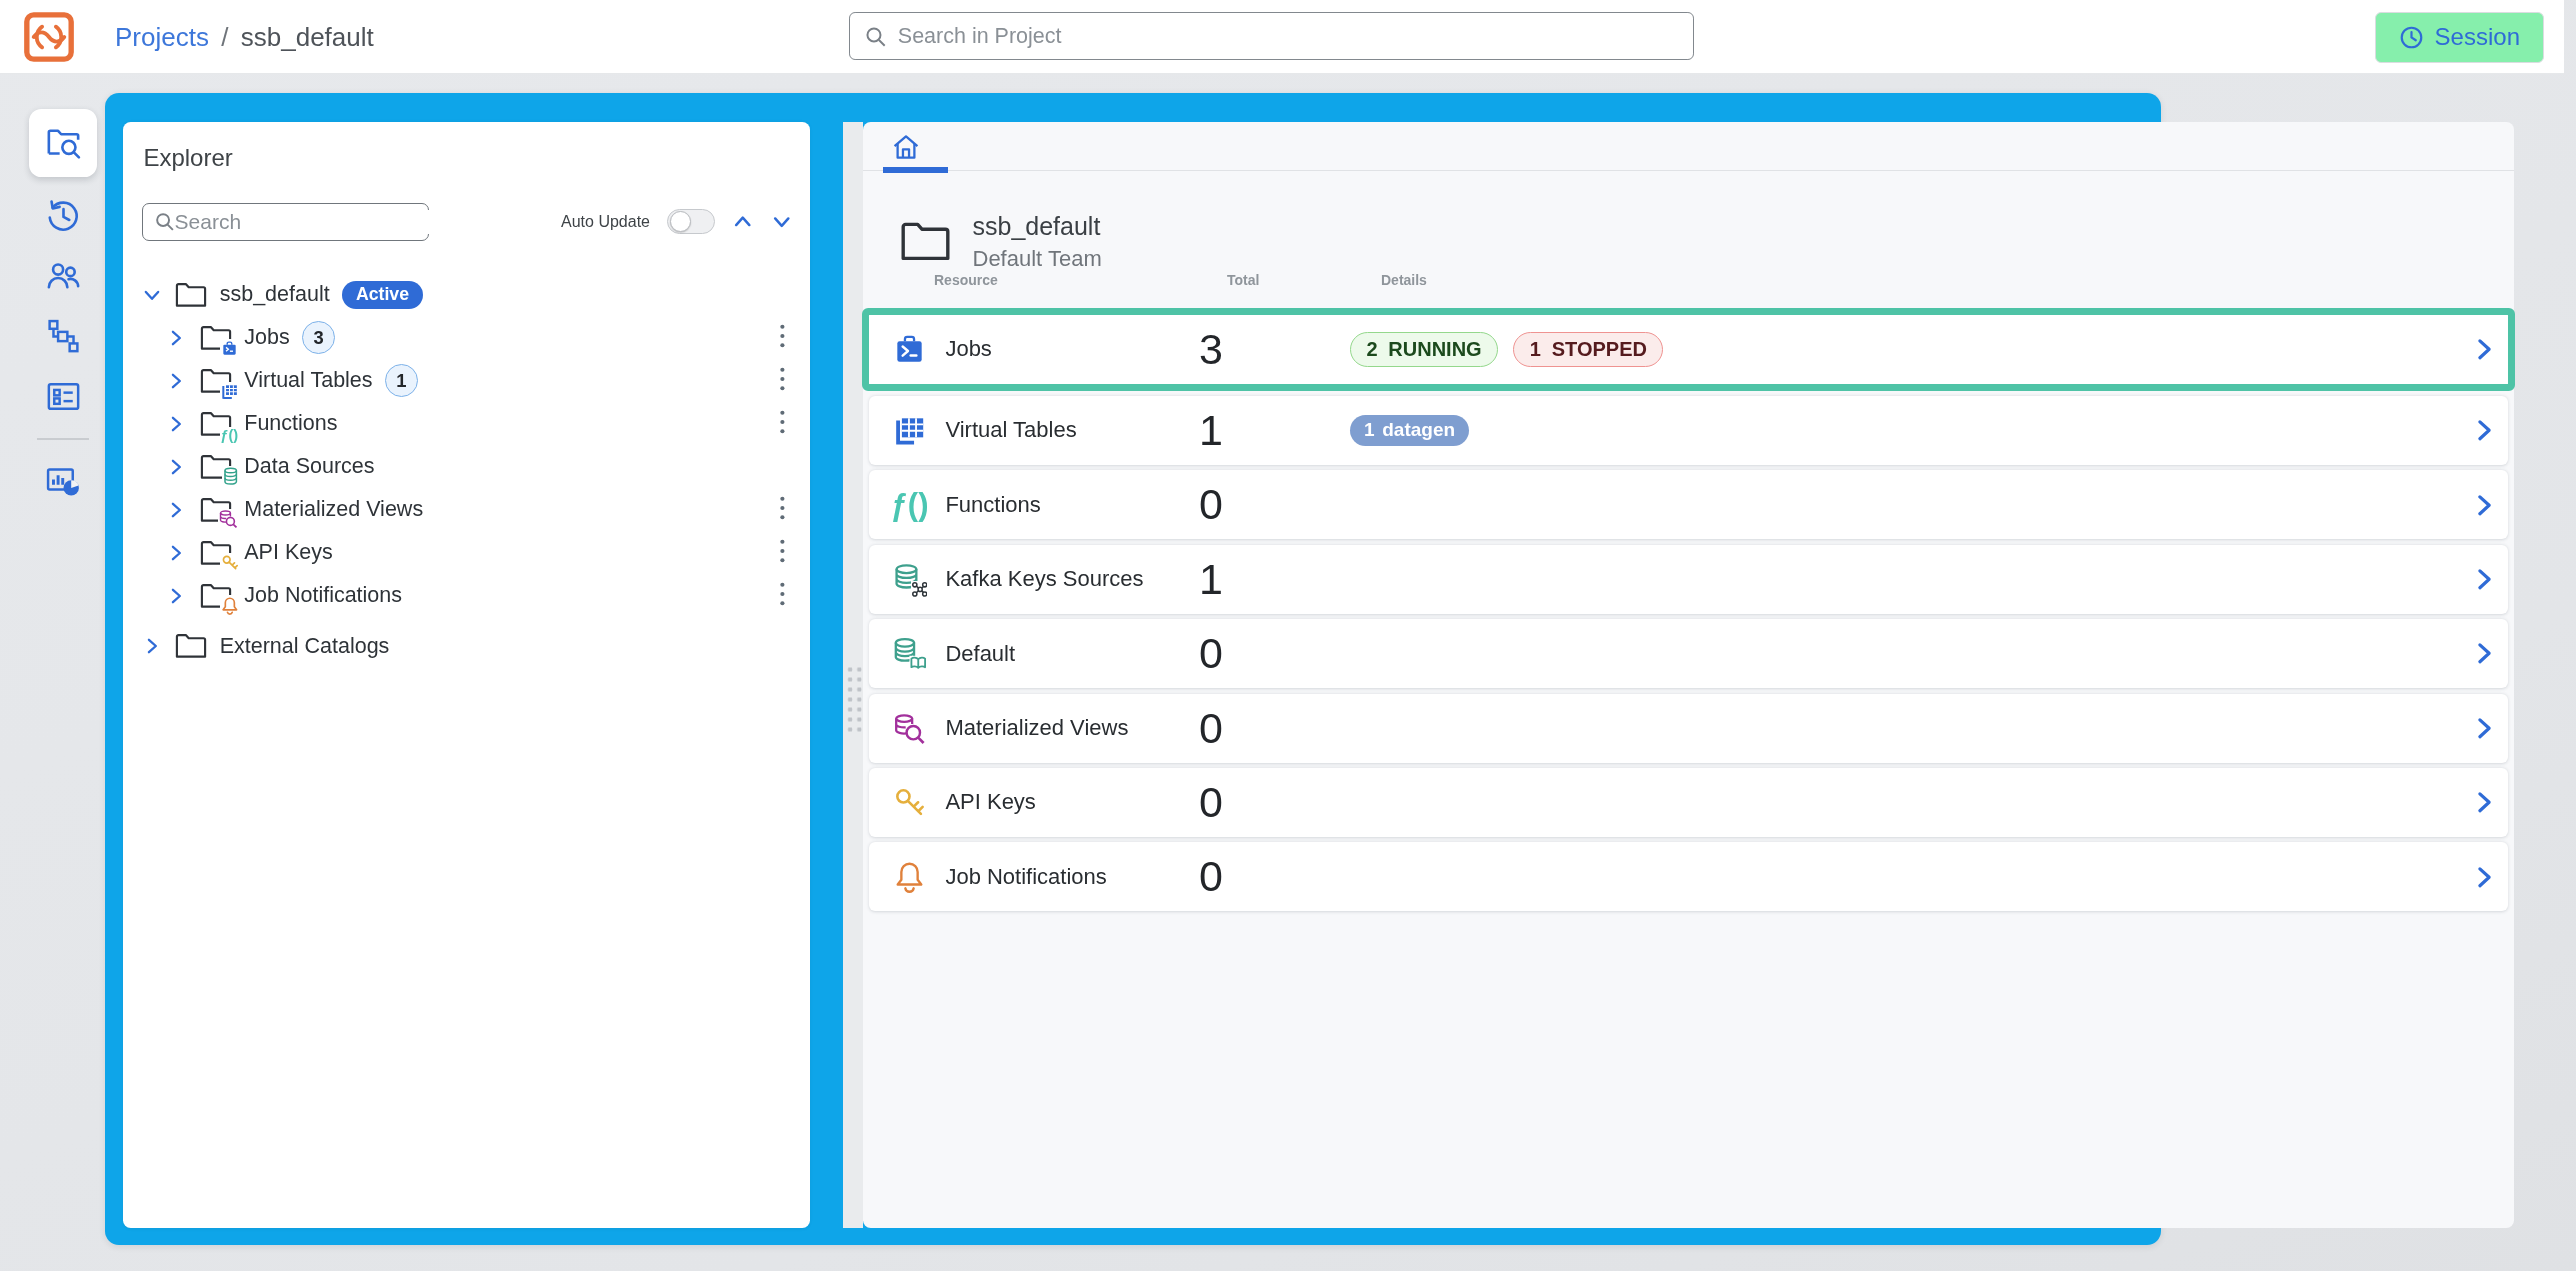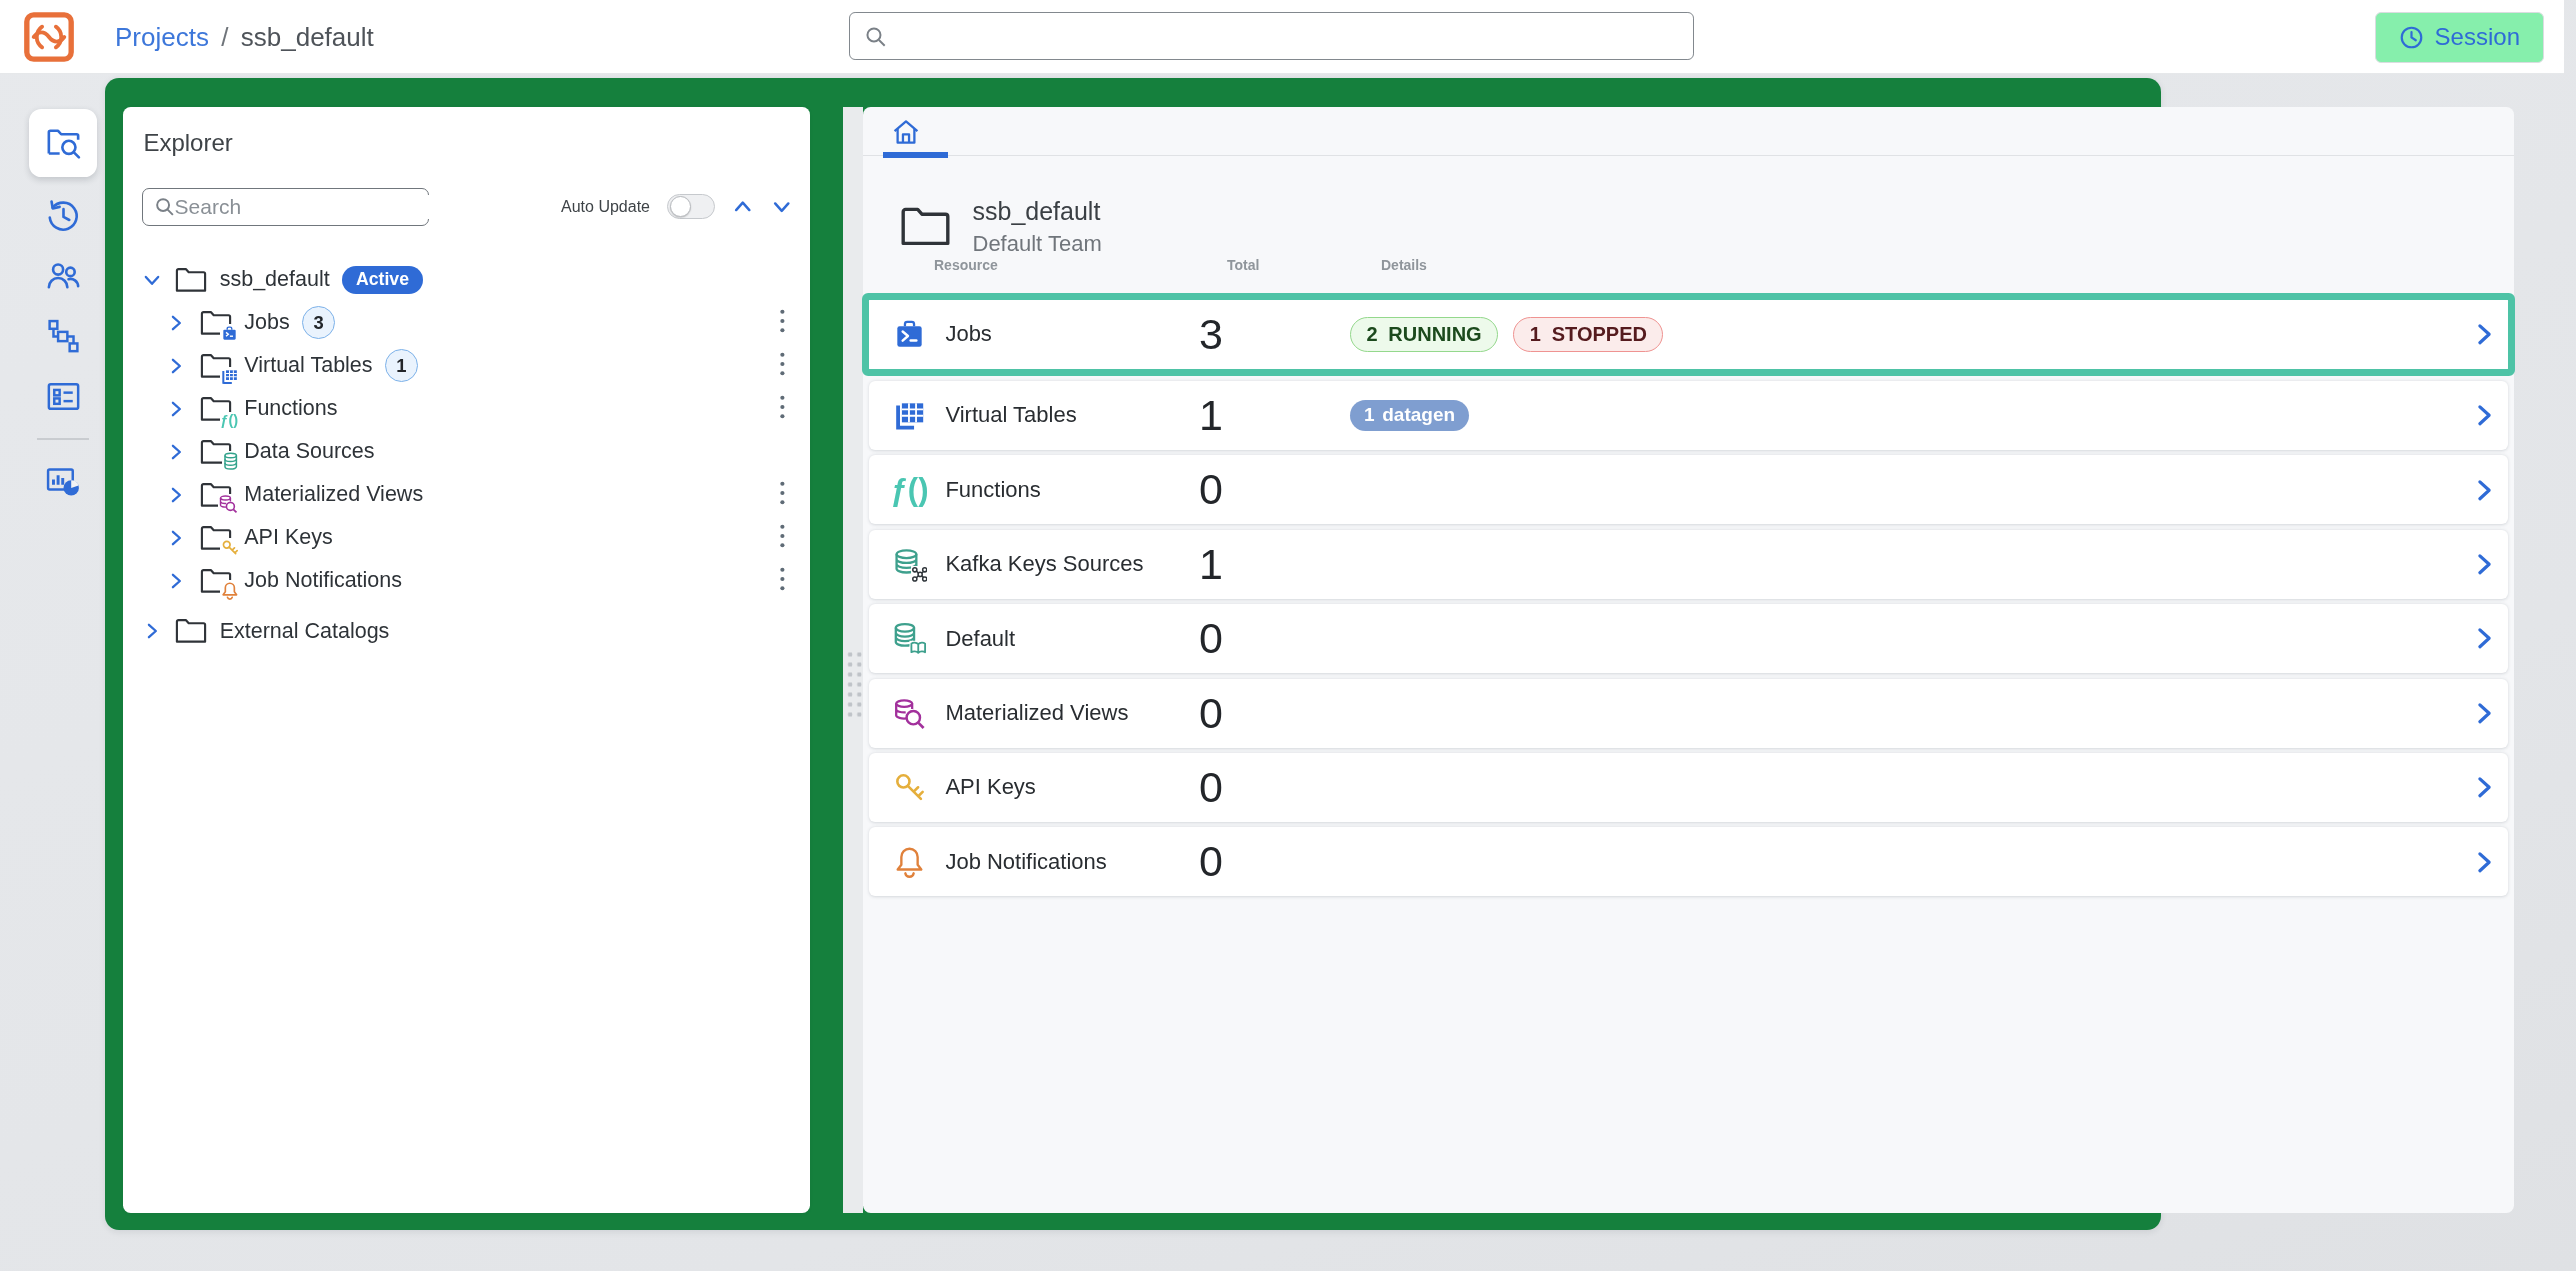--- a/index.html
+++ b/index.html
@@ -29,22 +29,22 @@
 
   
   .rail { position:absolute; left:29px; top:109px; width:68px; z-index:2; }
   .rail-item { width:68px; height:60px; display:flex; align-items:center;
     justify-content:center; cursor:pointer; }
   .rail-item.active { height:68px; background:#fff; border-radius:12.3px;
     box-shadow:0 2.3px 6.1px rgba(40,50,60,.18); margin-bottom:9.2px; }
   .rail-divider { width:52px; height:1.5px; background:#C9CCD0; margin:12.3px auto; }
 
   
-  .container { position:absolute; left:105px; top:78px; width:2056px; height:1152px;
-    background:#15803d; border-radius:14px; box-shadow:0 1.5px 6.1px rgba(40,50,60,.10); }
+  .container { position:absolute; left:105px; top:93px; width:2056px; height:1152px;
+    background:#0ea5e9; border-radius:14px; box-shadow:0 1.5px 6.1px rgba(40,50,60,.10); }
 
   
   .explorer-card { position:absolute; left:18.4px; top:29px; width:687px; height:1106px;
     background:#fff; border-radius:7.7px; box-shadow:0 0.8px 3.1px rgba(40,50,60,.08); }
   .exp-title { position:absolute; left:20px; top:21.5px; font-size:24px; color:#3E4347; }
   .exp-search-row { position:absolute; left:0; top:74px; width:100%; height:51px;
     display:flex; align-items:center; padding:0 18.4px; }
   .exp-search { width:287px; height:38px; border:1.5px solid #70767C; border-radius:7px;
     display:flex; align-items:center; gap:0; padding:0 10.8px; background:#fff; }
   .exp-search input { border:none; outline:none; flex:1; font-size:21px;
@@ -144,20 +144,21 @@
     <span class="bc-sep">/</span>
     <span class="bc-cur">ssb_default</span>
   </div>
   <div class="global-search">
     <span style="display:flex">
       <svg width="23" height="23" viewBox="0 0 30 30" fill="none" stroke="#7A8087" stroke-width="2.6">
         <circle cx="13" cy="13" r="8.5"></circle>
           <line x1="19.5" y1="19.5" x2="27" y2="27"></line>
       </svg>
     </span>
+    <input type="text" placeholder="Search in Project" style="">
   </div>
   <div class="session-btn">
     <span style="display:flex">
       <svg width="25" height="25" viewBox="0 0 32 32" fill="none" stroke="var(--accent)" stroke-width="2.8">
         <circle cx="16" cy="16" r="12.5"></circle>
           <path d="M16,9 V16 l5.5,3.5" stroke-linecap="round"></path>
       </svg>
     </span>
     <span>Session</span>
   </div>

